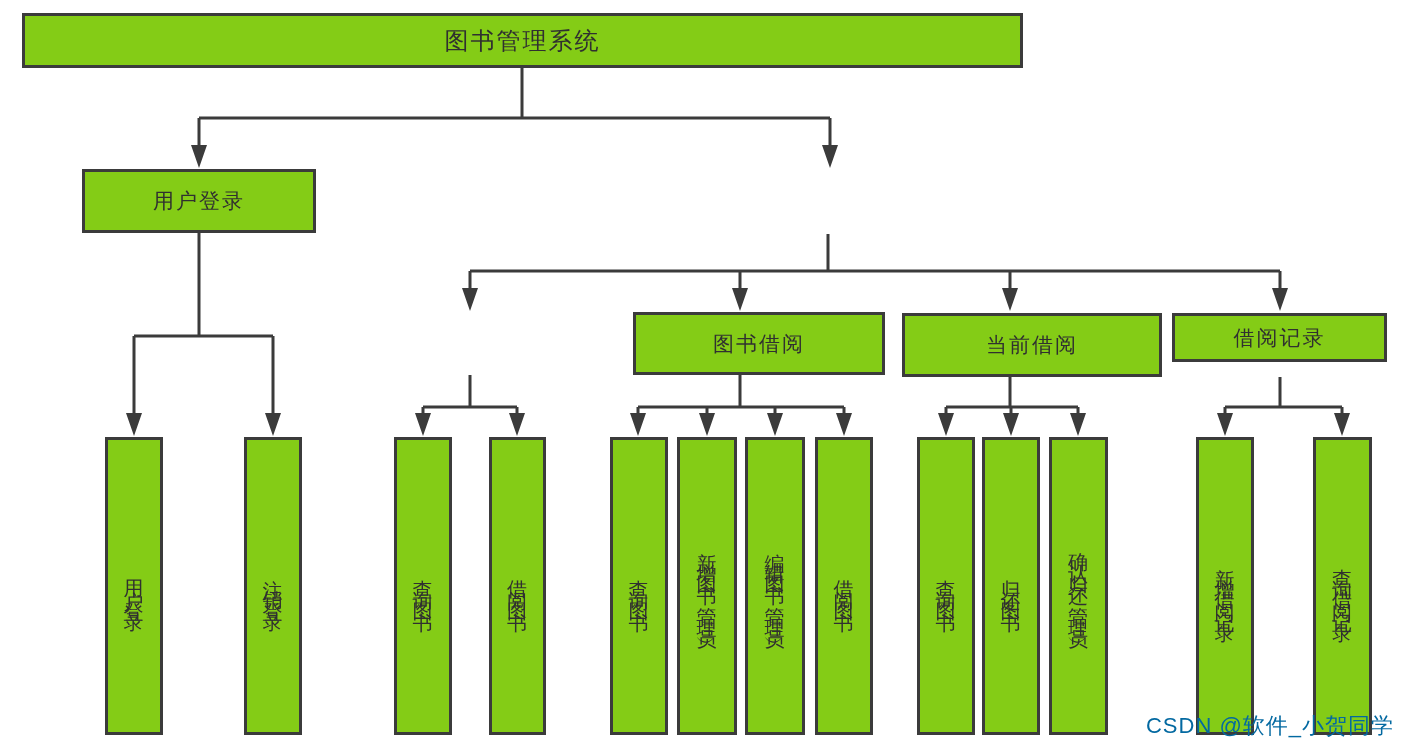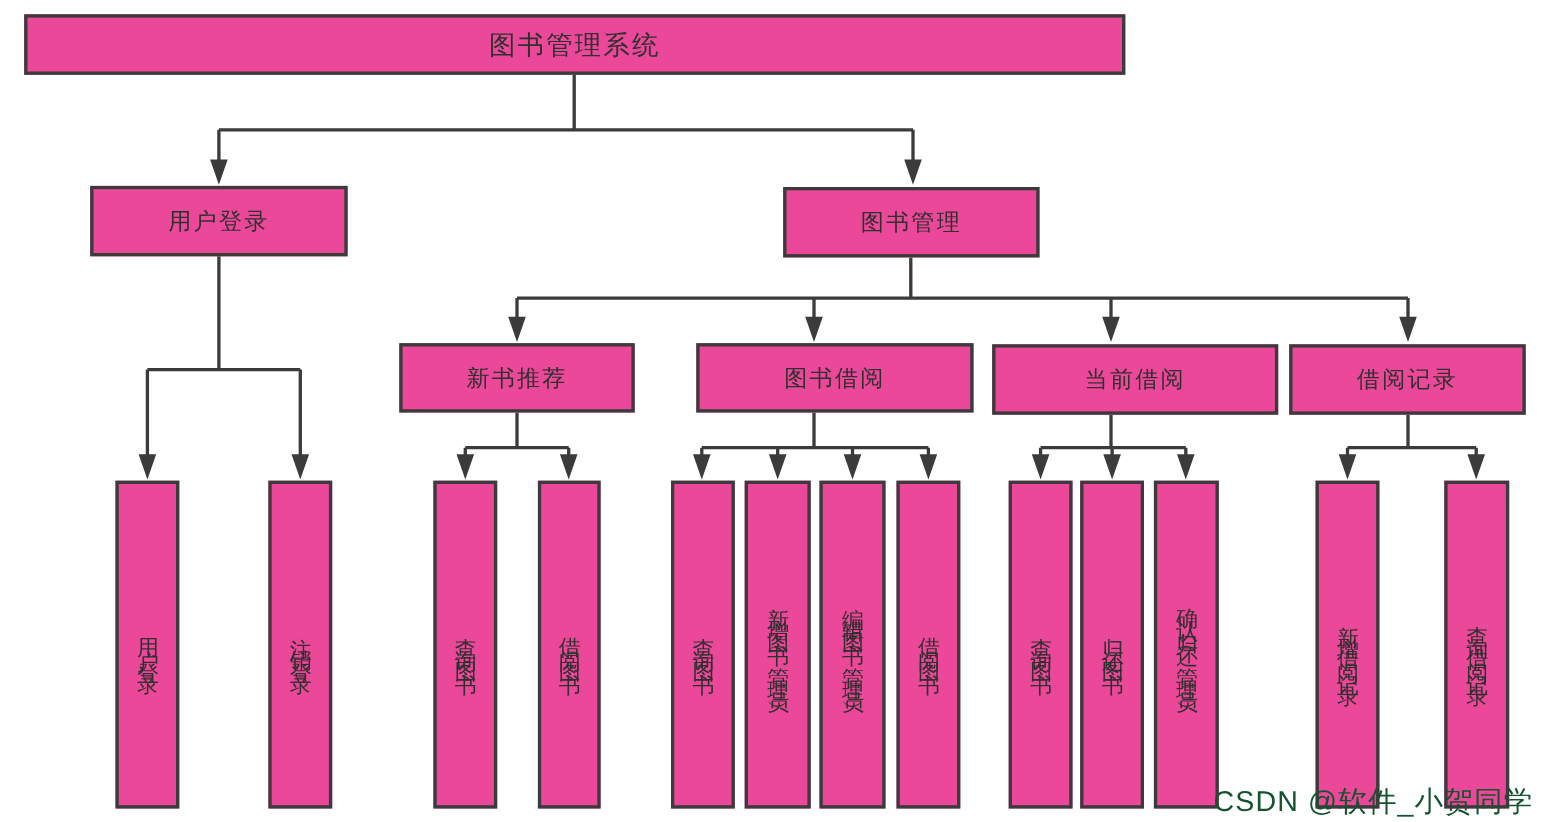--- a/index.html
+++ b/index.html
@@ -15,21 +15,21 @@
   #connectors {
     position: absolute;
     left: 0; top: 0;
     width: 1405px; height: 747px;
     pointer-events: none;
   }
   .node {
     position: absolute;
     box-sizing: border-box;
     border: 3px solid #3b3b3b;
-    background: #ec4899;
+    background: #84cc16;
     display: flex;
     align-items: center;
     justify-content: center;
     text-align: center;
   }
   .node.h .lbl {
     font-size: 21px;
     letter-spacing: 2px;
     white-space: nowrap;
   }
@@ -41,23 +41,23 @@
     writing-mode: vertical-rl;
     text-orientation: mixed;
     font-size: 20px;
     line-height: 1;
     letter-spacing: 11px;
   }
   #watermark {
     position: absolute;
     right: 11px;
     top: 711px;
-    font-size: 26px;
+    font-size: 22px;
     letter-spacing: 1px;
-    color: #14532d;
+    color: #0369a1;
     white-space: nowrap;
   }
 </style>
 </head>
 <body>
 
 <div id="canvas">
 
   <svg id="connectors" viewBox="0 0 1405 747" xmlns="http://www.w3.org/2000/svg">
 
@@ -83,34 +83,28 @@
     <path d="M1217 413 H1233 L1225 436 Z M1334 413 H1350 L1342 436 Z" fill="#3b3b3b"></path>
   </svg>
 
   <div class="node h root" style="left:22px;top:13px;width:1001px;height:55px">
     <span class="lbl">图书管理系统</span>
   </div>
 
   <div class="node h" style="left:82px;top:169px;width:234px;height:64px">
     <span class="lbl">用户登录</span>
   </div>
-  <div class="node h" style="left:712px;top:170px;width:233px;height:64px">
-    <span class="lbl">图书管理</span>
-  </div>
 
-  <div class="node h" style="left:363px;top:312px;width:214px;height:63px">
-    <span class="lbl">新书推荐</span>
-  </div>
   <div class="node h" style="left:633px;top:312px;width:252px;height:63px">
     <span class="lbl">图书借阅</span>
   </div>
   <div class="node h" style="left:902px;top:313px;width:260px;height:64px">
     <span class="lbl">当前借阅</span>
   </div>
-  <div class="node h" style="left:1172px;top:313px;width:215px;height:64px">
+  <div class="node h" style="left:1172px;top:313px;width:215px;height:49px">
     <span class="lbl">借阅记录</span>
   </div>
 
   <div class="node v" style="left:105px;top:437px;width:58px;height:298px">
     <span class="lbl">用户登录</span>
   </div>
   <div class="node v" style="left:244px;top:437px;width:58px;height:298px">
     <span class="lbl">注销登录</span>
   </div>
 

